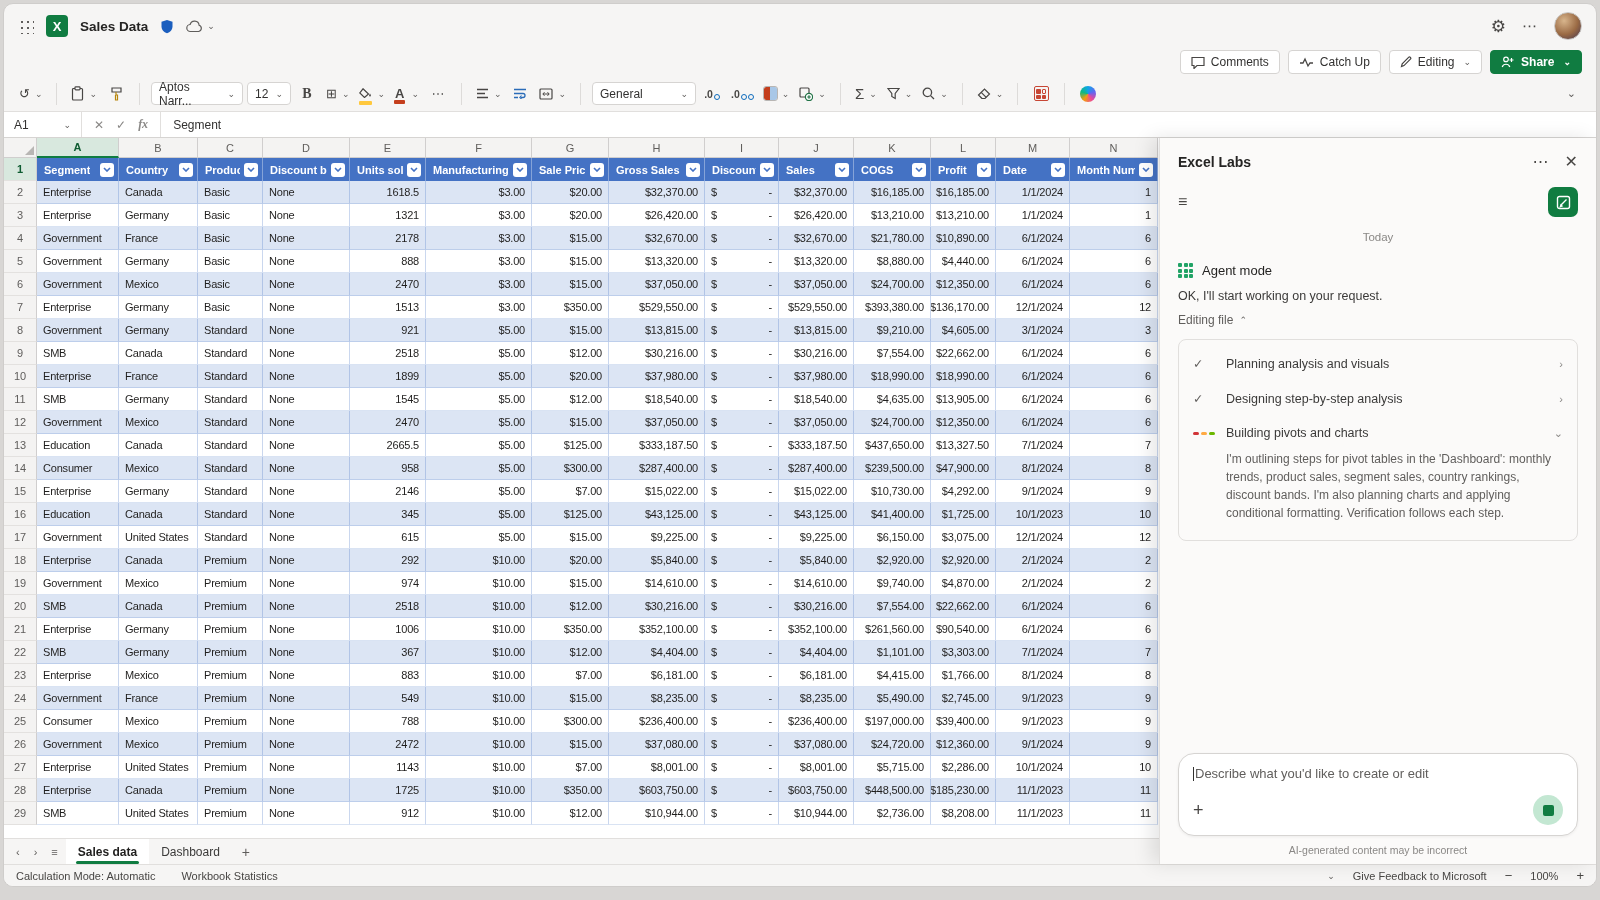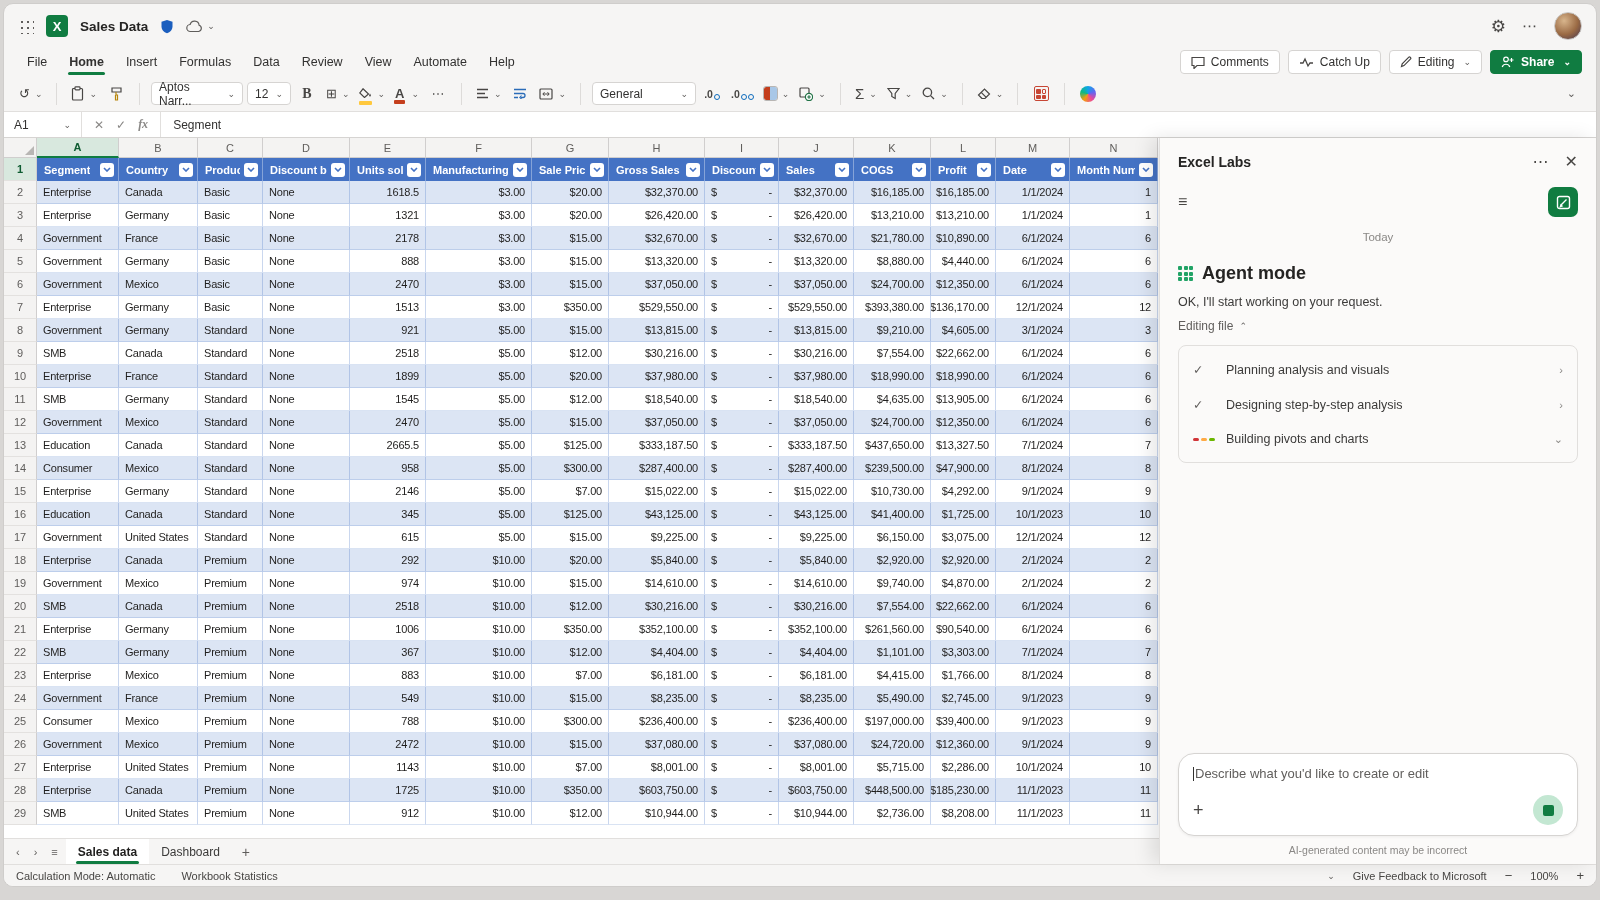--- a/index.html
+++ b/index.html
@@ -116,21 +116,21 @@
   .p-tools { display:flex; align-items:center; margin-top:16px; }
   .hamb { font-size:16px; color:#484644; cursor:pointer; }
   .compose { margin-left:auto; width:30px; height:30px; background:var(--green); border-radius:7px;
     display:flex; align-items:center; justify-content:center; cursor:pointer; }
   .p-day { text-align:center; font-size:11.5px; color:#8a8886; margin-top:14px; }
   .bubble { margin:14px 0 0 22px; background:#f3f2f0; border-radius:8px; padding:10px 14px;
     font-size:12.5px; line-height:1.45; color:#3b3a39; }
   .agent-row { display:flex; align-items:center; gap:9px; margin-top:20px; }
   .agent-ic { width:15px; height:15px; display:grid; grid-template-columns:1fr 1fr 1fr; gap:1.5px; }
   .agent-ic i { background:#21a366; border-radius:1px; }
-  .agent-lbl { font-size:18px; font-weight:700; color:#252423; }
+  .agent-lbl { font-size:13px; font-weight:400; color:#252423; }
   .ack { font-size:12.5px; color:#3b3a39; margin-top:11px; }
   .editingfile { font-size:12px; color:#605e5c; margin-top:10px; display:flex; align-items:center; gap:6px; cursor:pointer; }
   .stepcard { margin-top:12px; border:1px solid #e1dfdd; border-radius:8px; background:#fbfaf9; padding:6px 14px; }
   .step { display:flex; align-items:center; gap:11px; padding:10px 0; font-size:12.5px; color:#3b3a39; cursor:pointer; }
   .step .ic { flex:none; width:22px; display:flex; align-items:center; gap:2px; color:#605e5c; }
   .step .lab { flex:1; }
   .step .sch { color:#8a8886; font-size:11px; }
   .dash { width:7px; height:3px; border-radius:2px; display:inline-block; }
   .stepdetail { font-size:12px; line-height:1.5; color:#605e5c; padding:0 10px 12px 33px; }
   .p-spacer { flex:1; }
@@ -183,31 +183,20 @@
       </span>
     </div>
     <div class="tb-right">
       <span class="gear">⚙</span>
       <span class="dots3">⋯</span>
       <div class="avatar"></div>
     </div>
   </div>
 
   <div class="menubar">
-    <div class="menu-items">
-        <div class="menu-item">File</div>
-        <div class="menu-item active">Home</div>
-        <div class="menu-item">Insert</div>
-        <div class="menu-item">Formulas</div>
-        <div class="menu-item">Data</div>
-        <div class="menu-item">Review</div>
-        <div class="menu-item">View</div>
-        <div class="menu-item">Automate</div>
-        <div class="menu-item">Help</div>
-      </div>
     <div class="mb-right">
       <div class="pillbtn">
         <svg width="14" height="13" viewBox="0 0 14 13">
             <path d="M1 1.5 h12 v8 h-7 l-3 3 v-3 h-2 z" fill="none" stroke="#484644" stroke-width="1.2"></path>
           </svg>
         <span>Comments</span>
       </div>
       <div class="pillbtn">
         <svg width="15" height="11" viewBox="0 0 15 11">
             <polyline points="1,6 4,6 6,2 9,9 11,6 14,6" fill="none" stroke="#484644" stroke-width="1.3"></polyline>
@@ -1135,20 +1124,21 @@
         </div>
         <div class="step">
           <div class="ic">
             <span class="dash" style="background: rgb(209, 52, 56);"></span>
             <span class="dash" style="background: rgb(255, 170, 68);"></span>
             <span class="dash" style="background: rgb(107, 183, 0);"></span>
           </div>
           <div class="lab">Building pivots and charts</div>
           <div class="sch">⌄</div>
         </div>
+        <div class="stepdetail">I'm outlining steps for pivot tables in the 'Dashboard': monthly trends, product sales, segment sales, country rankings, discount bands. I'm also planning charts and applying conditional formatting. Verification follows each step.</div>
       </div>
     <div class="p-spacer"></div>
     <div class="inputcard">
       <div class="inputline">
           <span class="caret"></span>
           <span>Describe what you'd like to create or edit</span>
         </div>
       <div class="inputrow2">
         <span class="plus">+</span>
         <span class="stopbtn">

